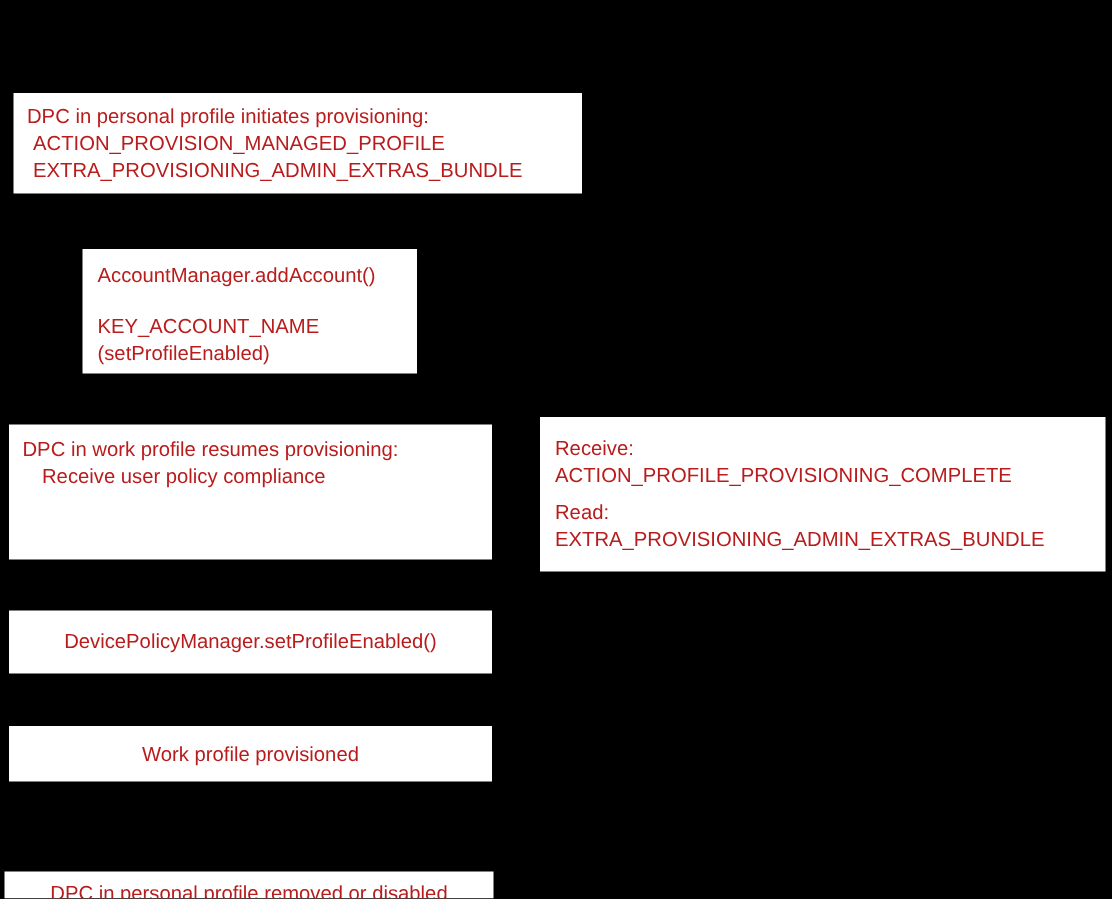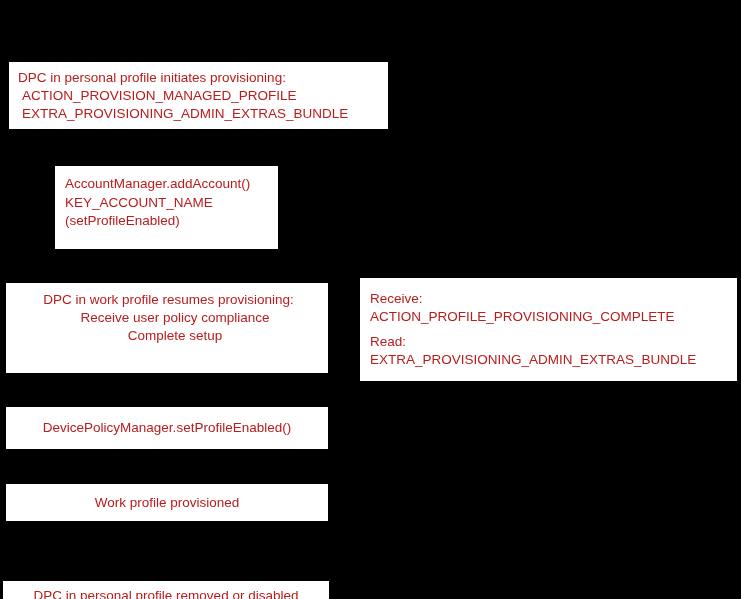--- a/index.html
+++ b/index.html
@@ -20,32 +20,32 @@
     background: #ffffff;
     color: #b91c1c;
     font-size: 13.5px;
     line-height: 18px;
     box-sizing: border-box;
     white-space: nowrap;
   }
   .box .line { display: block; }
   .sp   { padding-left: 4px; }   
   .ind  { padding-left: 13px; }  
-  .mt14 { margin-top: 1px; }    
+  .mt14 { margin-top: 16px; }    
   .mt7  { margin-top: 7px; }     
   .center {
     display: flex;
     align-items: center;
     justify-content: center;
     text-align: center;
   }
 
   #box-initiate            { left: 9px;   top: 62px;  width: 379px; height: 67px;  padding: 7px 6px 0 9px; }
   #box-add-account         { left: 55px;  top: 166px; width: 223px; height: 83px;  padding: 9px 22px 0 10px; }
-  #box-resume              { left: 6px;   top: 283px; width: 322px; height: 90px;  padding: 8px 6px 0 9px; text-align: center; }
+  #box-resume              { left: 6px;   top: 283px; width: 322px; height: 90px;  padding: 8px 6px 0 9px; }
   #box-receive             { left: 360px; top: 278px; width: 377px; height: 103px; padding: 12px 6px 0 10px; }
   #box-set-profile-enabled { left: 6px;   top: 407px; width: 322px; height: 42px; }
   #box-provisioned         { left: 6px;   top: 484px; width: 322px; height: 37px; }
   #box-removed             { left: 3px;   top: 581px; width: 326px; height: 29px; }
 </style>
 </head>
 <body>
 
 <div id="canvas">
 
@@ -57,21 +57,20 @@
 
   <div class="box" id="box-add-account">
     <span class="line">AccountManager.addAccount()</span>
     <span class="line mt14">KEY_ACCOUNT_NAME</span>
     <span class="line">(setProfileEnabled)</span>
   </div>
 
   <div class="box" id="box-resume">
     <span class="line">DPC in work profile resumes provisioning:</span>
     <span class="line ind">Receive user policy compliance</span>
-    <span class="line ind">Complete setup</span>
   </div>
 
   <div class="box" id="box-receive">
     <span class="line">Receive:</span>
     <span class="line">ACTION_PROFILE_PROVISIONING_COMPLETE</span>
     <span class="line mt7">Read:</span>
     <span class="line">EXTRA_PROVISIONING_ADMIN_EXTRAS_BUNDLE</span>
   </div>
 
   <div class="box center" id="box-set-profile-enabled">

